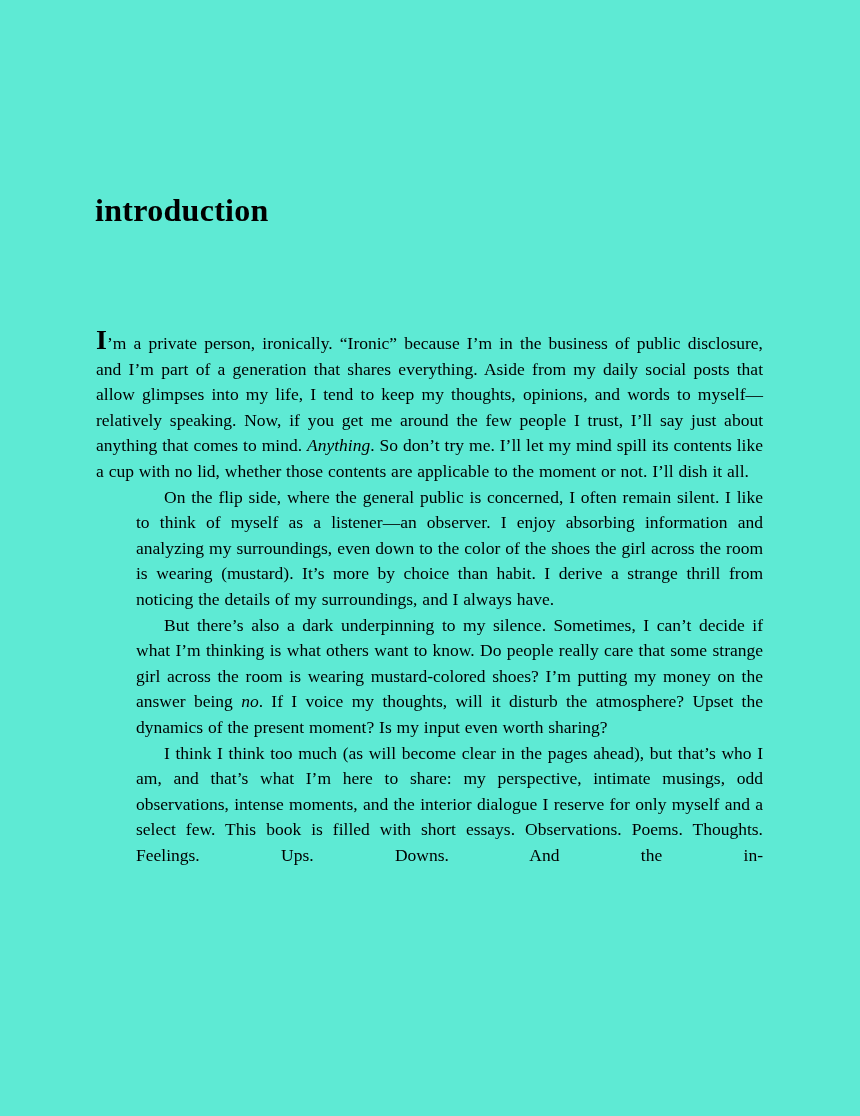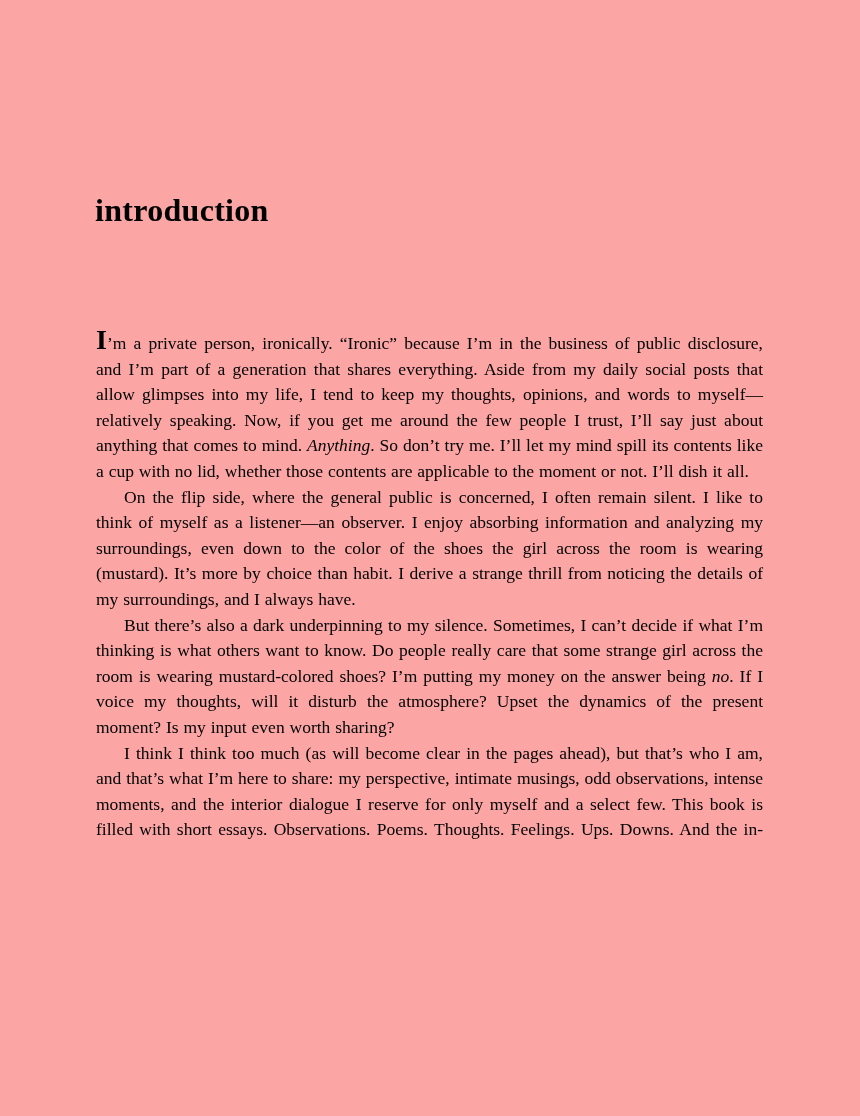--- a/index.html
+++ b/index.html
@@ -4,21 +4,21 @@
 <style>
   html, body {
     margin: 0;
     padding: 0;
     background: #ffffff;
   }
   .page {
     position: relative;
     width: 860px;
     height: 1116px;
-    background: #fca5a5;
+    background: #5eead4;
     color: #000000;
     font-family: "Liberation Serif", serif;
     overflow: hidden;
   }
   .chapter-title {
     position: absolute;
     left: 95px;
     top: 192px;
     margin: 0;
     font-family: "Liberation Serif", serif;
@@ -37,20 +37,21 @@
     text-align: justify;
     color: #000000;
     word-spacing: 0.5px;
   }
   .para {
     margin: 0;
     padding: 0;
   }
   .para.indent {
     text-indent: 28px;
+    margin-left: 40px;
   }
   .para.justify-last {
     text-align-last: justify;
   }
   .seg-dropcap {
     font-size: 28px;
     font-weight: bold;
     line-height: 0;
   }
   .seg-italic {

